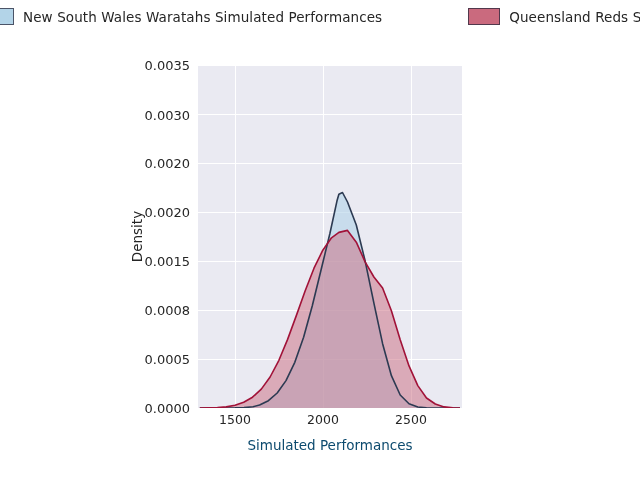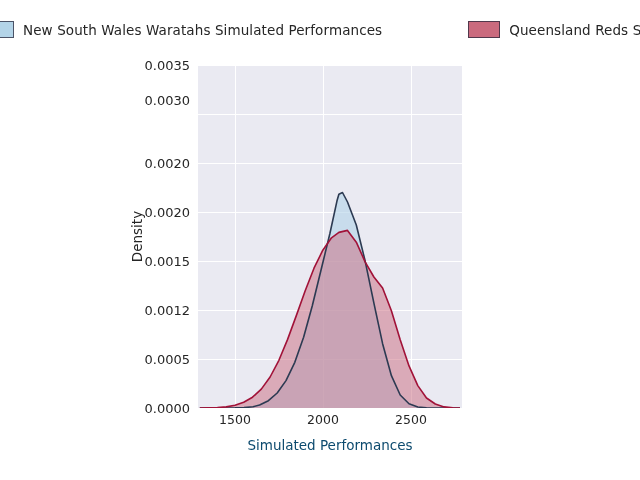--- a/index.html
+++ b/index.html
@@ -22,21 +22,21 @@
 
   
   #legend {
     position: absolute;
     left: 0px;
     top: 8px;
     width: 637px;
     height: 30px;
     display: flex;
     flex-direction: row;
-    align-items: flex-end;
+    align-items: flex-start;
     justify-content: flex-start;
     pointer-events: none;
   }
   .legend-entry {
     display: flex;
     flex-direction: row;
     align-items: center;
     white-space: nowrap;
   }
   .legend-entry.e0 { margin-left: -18px; }
@@ -189,25 +189,25 @@
                L 19.4,342.6 L 28.2,341.9 L 37,340.2 L 45.7,337.2 L 54.5,332.2
                L 63.3,324.1 L 72.1,312.0 L 80.9,295.3 L 89.6,274.4 L 98.4,250.4
                L 107.2,225.8 L 116,203.2 L 124.8,185.2 L 133.5,172.8 L 140.9,167.4
                L 149.5,165.4 L 158.3,177.2 L 167.1,196.8 L 175.9,212.0 L 184.6,223.0
                L 193.4,245.7 L 202.2,274.7 L 211,300.9 L 219.8,320.6 L 228.5,333.0
                L 237.3,339.0 L 246.1,341.9 L 254.9,342.8 L 262,343"></path>
     </svg>
 
     <span class="ytick" style="top:343px;">0.0000</span>
     <span class="ytick" style="top:294px;">0.0005</span>
-    <span class="ytick" style="top:245px;">0.0012</span>
+    <span class="ytick" style="top:245px;">0.0008</span>
     <span class="ytick" style="top:196px;">0.0015</span>
     <span class="ytick" style="top:147px;">0.0020</span>
     <span class="ytick" style="top:98px;">0.0020</span>
-    <span class="ytick" style="top:35px;">0.0030</span>
+    <span class="ytick" style="top:50px;">0.0030</span>
     <span class="ytick" style="top:0px;">0.0035</span>
 
     <span class="xtick" style="left:37px;">1500</span>
     <span class="xtick" style="left:125px;">2000</span>
     <span class="xtick" style="left:213px;">2500</span>
   </div>
 
   <div id="xlabel">Simulated Performances</div>
   <div id="ylabel">Density</div>
 

